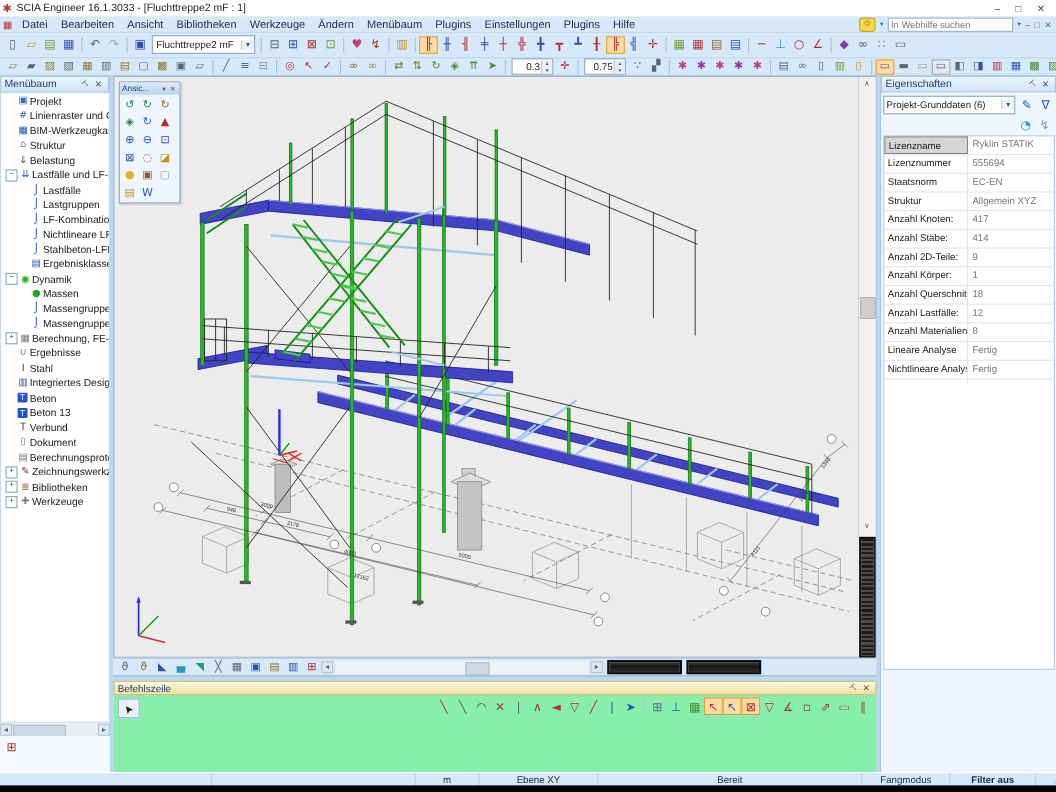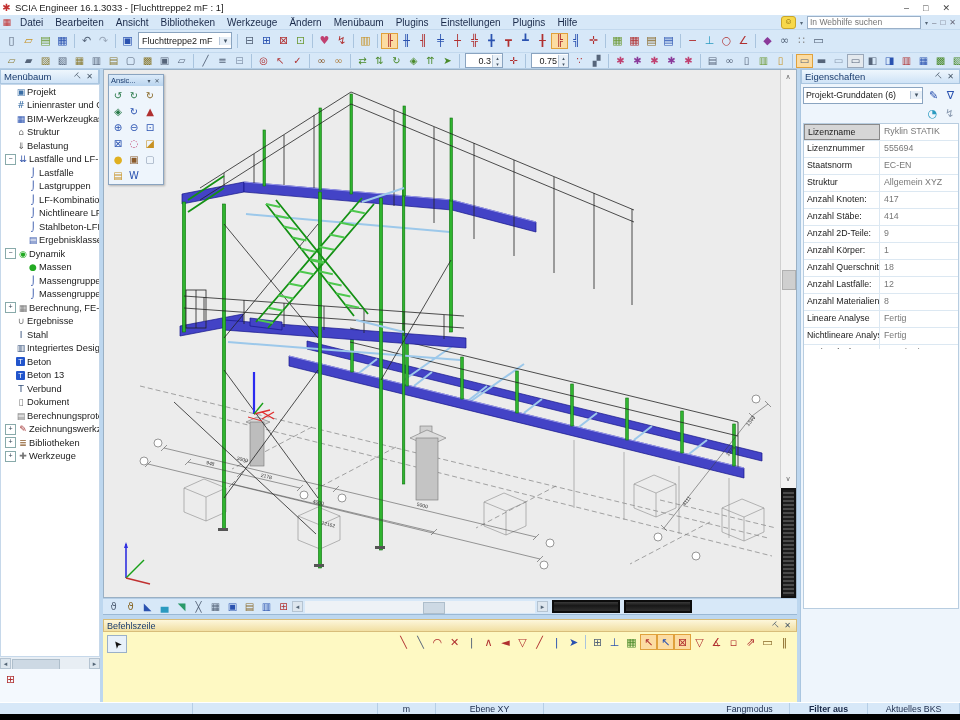--- a/index.html
+++ b/index.html
@@ -68,21 +68,21 @@
   #vscroll .va{position:absolute;left:0;width:14px;height:14px;color:#666;font-size:7px;text-align:center;line-height:14px;}
   #vthumb{position:absolute;left:1px;top:200px;width:12px;height:18px;background:#cfcfcf;border:1px solid #b0b0b0;}
   #vdark{position:absolute;right:0;top:418px;width:15px;height:110px;background:repeating-linear-gradient(#1c1c1c 0 2px,#4a4a4a 2px 4px);border:2px solid #111;box-sizing:border-box;}
   
   #vbottom{left:103px;top:598px;width:694px;height:16px;background:#d7e8f8;display:flex;align-items:center;padding-left:2px;box-sizing:border-box;border-top:1px solid #b5cee6;}
   #vbottom .ib{height:14px;font-size:10px;}
   #vhtrack{width:230px;height:12px;background:#eef2f6;position:relative;margin:0 2px;}
   #vhthumb{position:absolute;left:118px;top:1px;width:20px;height:10px;background:#cdd9e4;border:1px solid #aebecb;}
   .darkbox{width:68px;height:13px;background:linear-gradient(#3a3a3a,#181818 40%,#2e2e2e);border:2px solid #0c0c0c;margin-left:4px;box-sizing:border-box;}
   
-  #cmdpanel{left:103px;top:614px;width:694px;height:88px;background:#fef9c3;box-sizing:border-box;}
+  #cmdpanel{left:103px;top:614px;width:694px;height:88px;background:#86efac;box-sizing:border-box;}
   #cmdgap{height:4px;background:#bdd7ef;border-top:1px solid #9ab8d4;}
   #cmdheader{height:13px;background:linear-gradient(#fdf7dc,#f1dfa2);border:1px solid #d8bd7a;display:flex;align-items:center;padding:0 3px;color:#1a3c6e;box-sizing:border-box;}
   #cmdheader .ph-title{flex:1;font-size:9px;}
   #cmdbody{height:56px;position:relative;}
   #cmdcursorbtn{position:absolute;left:4px;top:3px;width:18px;height:16px;background:#e8f1fa;border:1px solid #9ab0c8;display:flex;align-items:center;justify-content:center;}
   #cmdcursorbtn span{display:inline-block;transform:rotate(-128deg);font-size:10px;color:#111;font-family:"DejaVu Sans",sans-serif;}
   #snaprow{position:absolute;right:4px;top:2px;display:flex;align-items:center;}
   #snaprow .ib{height:16px;}
   #cmdinput{height:15px;background:#fff;border:1px solid #8aa4c0;margin:0 1px;display:flex;align-items:center;padding-left:3px;font-size:9.5px;box-sizing:border-box;}
   
@@ -767,20 +767,21 @@
     <div id="propfill"></div>
   </div>
   <div class="splitter abs" style="left:797px;top:69px;height:633px;"></div>
 
   <div id="statusbar" class="abs">
     <div id="statusleft" style="display:flex;height:12px;">
         <div class="scell" style="width: 193px;"></div>
         <div class="scell" style="width: 185px;"></div>
         <div class="scell" style="width: 58px;">m</div>
         <div class="scell" style="width: 108px;">Ebene XY</div>
+        <div class="scell" style="width: 240px;">Bereit</div>
       </div>
     <div style="flex:1;"></div>
     <div id="statusright" style="display:flex;height:12px;">
         <div class="scell" style="width: 80px;">Fangmodus</div>
         <div class="scell" style="width: 78px; font-weight: bold;">Filter aus</div>
         <div class="scell" style="width: 92px;">Aktuelles BKS</div>
       </div>
 
   </div>
   <div id="blackbar" class="abs"></div>

